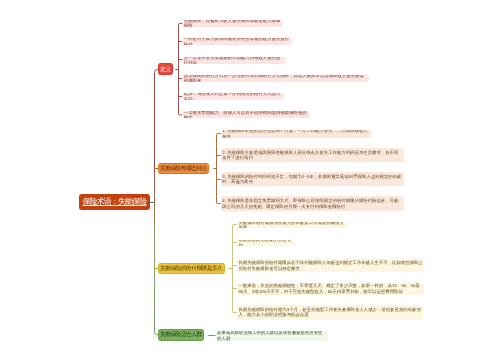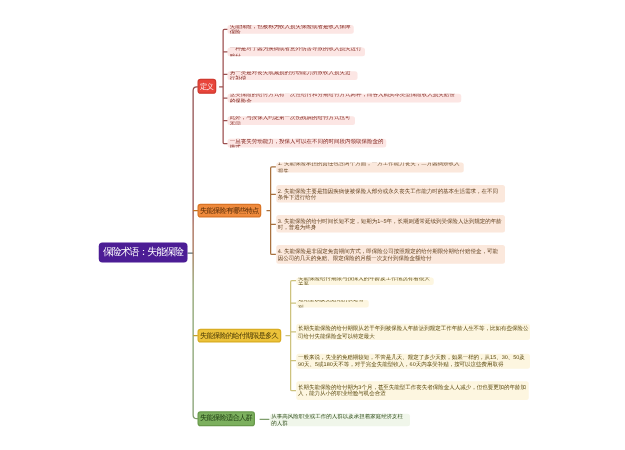--- a/index.html
+++ b/index.html
@@ -4,23 +4,23 @@
 <title>保险术语：失能保险</title>
 <style>
   html,body{margin:0;padding:0;}
   body{width:500px;height:360px;background:#ffffff;overflow:hidden;
        font-family:"Liberation Sans",sans-serif;
        -webkit-font-smoothing:antialiased;}
   #canvas{position:relative;width:500px;height:360px;}
   svg.links{position:absolute;left:0;top:0;width:500px;height:360px;
             pointer-events:none;}
   .node{position:absolute;box-sizing:border-box;}
-  .root{background:#4c1d95;color:#ffffff;border-radius:3px;font-size:8px;
+  .root{background:#c2410c;color:#ffffff;border-radius:3px;font-size:8px;
         letter-spacing:-0.9px;padding:0 4.2px 0 3.4px;height:16px;
-        line-height:16px;white-space:nowrap;}
+        line-height:16px;white-space:nowrap;text-decoration:underline;}
   .branch{border-radius:2.5px;font-size:5.8px;white-space:nowrap;
           display:flex;align-items:center;padding:0 1.5px 0 1.0px;
           letter-spacing:-0.6px;}
   .leaf{border-radius:2px;font-size:4.4px;padding:0 1.6px;
         display:flex;align-items:center;line-height:5.3px;
         word-break:break-all;overflow:hidden;}
   .b-def{background:#e8453b;color:#ffffff;border:0.7px solid #d03a30;}
   .b-feat{background:#ef8a3c;color:#5a2d06;border:0.7px solid #d97426;}
   .b-term{background:#ecc23a;color:#4a3a06;border:0.7px solid #d9ad23;}
   .b-who{background:#7cb05e;color:#1f3c12;border:0.7px solid #68994b;}

